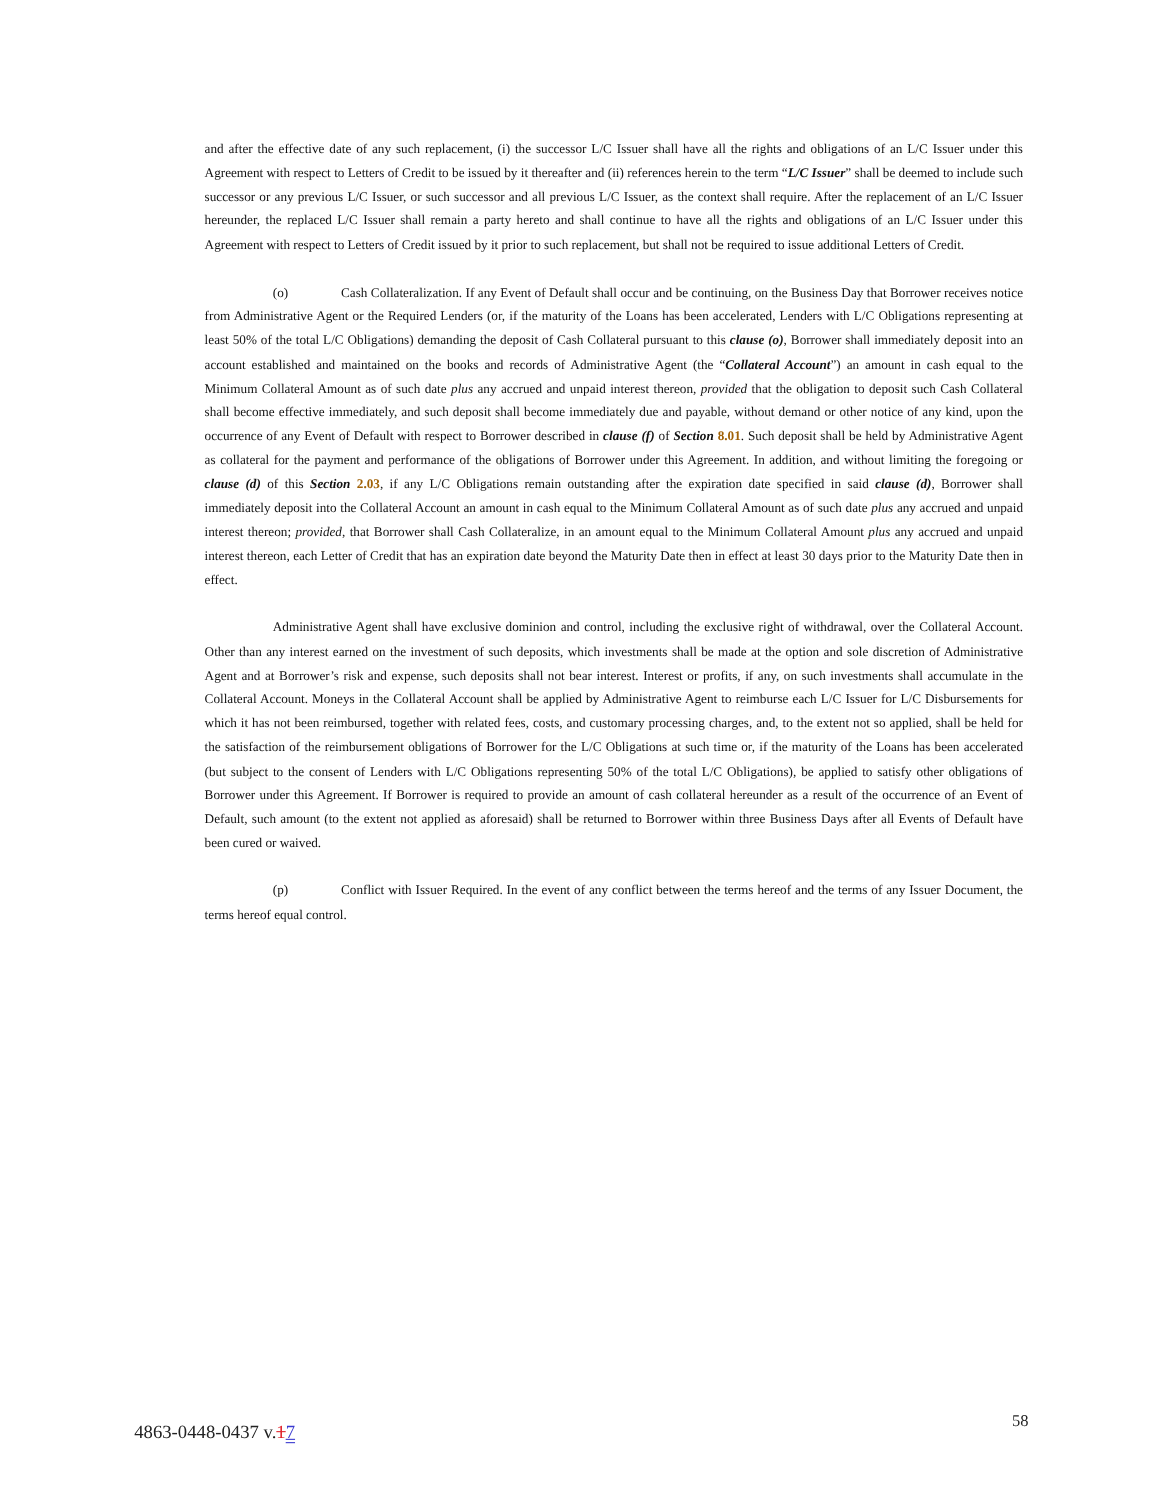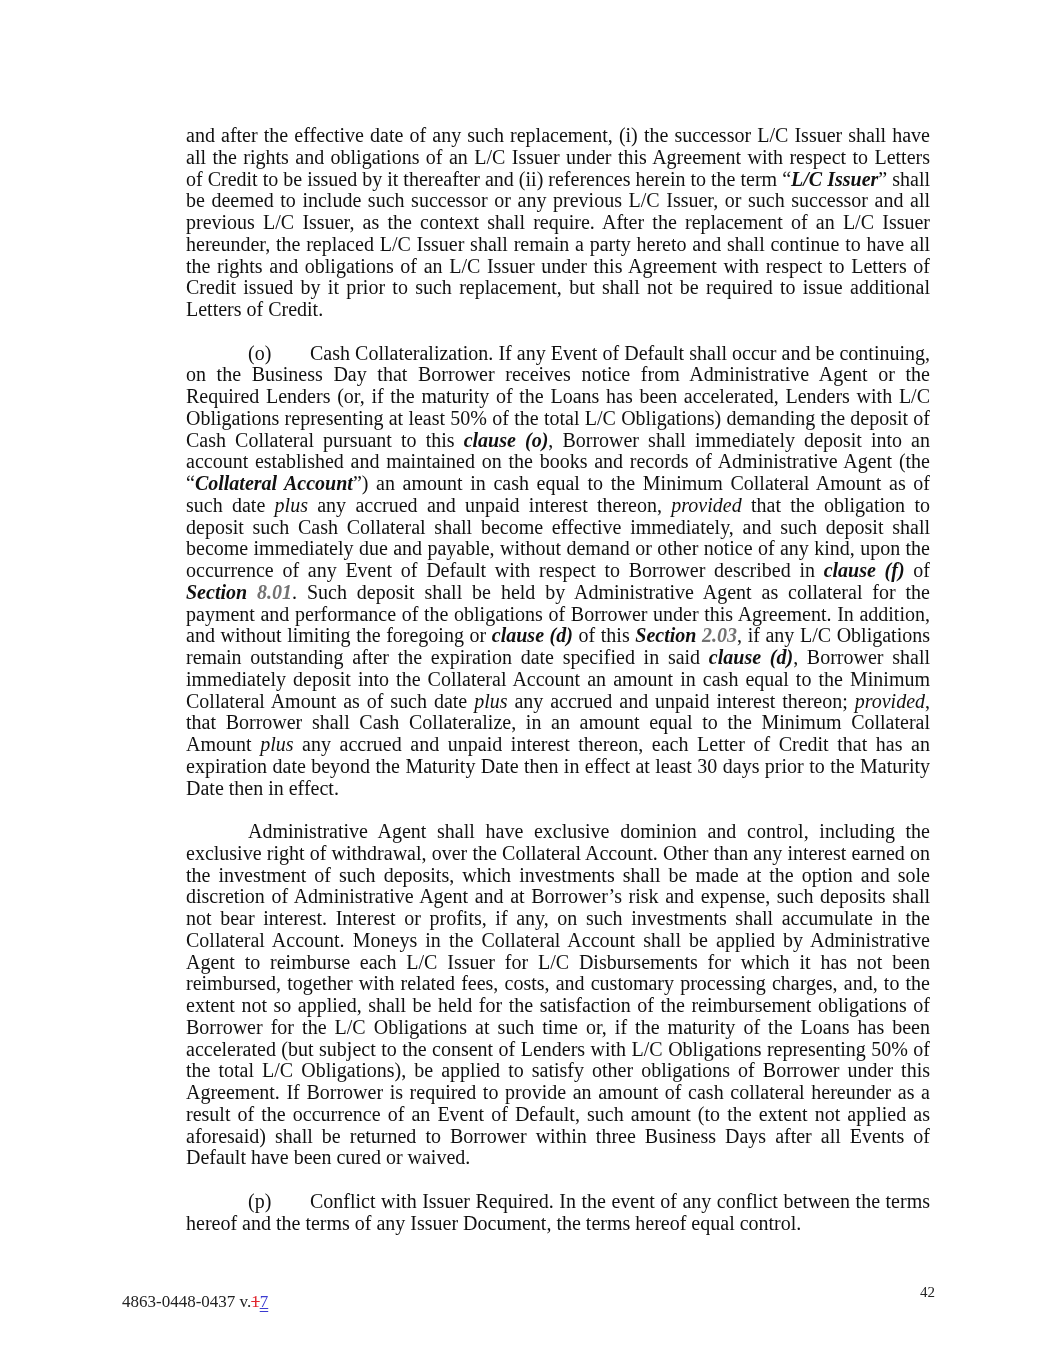--- a/index.html
+++ b/index.html
@@ -1,28 +1,28 @@
 <!DOCTYPE html>
 <html><head>
 <meta charset="utf-8">
 <style>
   html, body { margin: 0; padding: 0; background: #ffffff; }
   body { width: 1055px; height: 1365px; position: relative; overflow: hidden; }
   .page { position: absolute; left: 0; top: 0; width: 1055px; height: 1365px; background: #fff; }
   .body-text {
     position: absolute; left: 186px; top: 125px; width: 744px;
-    font-family: "Liberation Serif", serif; font-size: 20px; line-height: 21.75px;
+    font-family: "Liberation Serif", serif; font-size: 12px; line-height: 21.75px;
     color: #111; text-align: justify;
   }
   .para { margin: 0 0 21.75px 0; }
   .para.indent { text-indent: 62px; }
   .num { display: inline-block; width: 62px; text-indent: 0; }
   b { font-weight: normal; }
   .bi { font-weight: bold; font-style: italic; }
-  .link { color: #737373; font-weight: bold; font-style: italic; }
+  .link { color: #a16207; font-weight: bold; }
   .footer-id {
     position: absolute; left: 122px; top: 1292px;
     font-family: "Liberation Serif", serif; font-size: 17px; color: #222;
   }
   .del { color: #e0242c; text-decoration: line-through; }
   .ins { color: #3a3ad0; text-decoration: underline double; }
   .page-num {
     position: absolute; left: 920px; top: 1284px;
     font-family: "Liberation Serif", serif; font-size: 15px; color: #222;
   }
@@ -38,14 +38,14 @@
     <p class="para indent"><span class="num">(o)</span><b>Cash Collateralization</b><span>. If any Event of Default shall occur and be continuing, on the Business Day that Borrower receives notice from Administrative Agent or the Required Lenders (or, if the maturity of the Loans has been accelerated, Lenders with L/C Obligations representing at least 50% of the total L/C Obligations) demanding the deposit of Cash Collateral pursuant to this </span><span class="bi">clause (o)</span><span>, Borrower shall immediately deposit into an account established and maintained on the books and records of Administrative Agent (the “</span><span class="bi">Collateral Account</span><span>”) an amount in cash equal to the Minimum Collateral Amount as of such date </span><i>plus</i><span> any accrued and unpaid interest thereon, </span><i>provided</i><span> that the obligation to deposit such Cash Collateral shall become effective immediately, and such deposit shall become immediately due and payable, without demand or other notice of any kind, upon the occurrence of any Event of Default with respect to Borrower described in </span><span class="bi">clause (f)</span><span> of </span><span class="bi">Section </span><span class="link">8.01</span><span>. Such deposit shall be held by Administrative Agent as collateral for the payment and performance of the obligations of Borrower under this Agreement. In addition, and without limiting the foregoing or </span><span class="bi">clause (d)</span><span> of this </span><span class="bi">Section </span><span class="link">2.03</span><span>, if any L/C Obligations remain outstanding after the expiration date specified in said </span><span class="bi">clause (d)</span><span>, Borrower shall immediately deposit into the Collateral Account an amount in cash equal to the Minimum Collateral Amount as of such date </span><i>plus</i><span> any accrued and unpaid interest thereon; </span><i>provided</i><span>, that Borrower shall Cash Collateralize, in an amount equal to the Minimum Collateral Amount </span><i>plus</i><span> any accrued and unpaid interest thereon, each Letter of Credit that has an expiration date beyond the Maturity Date then in effect at least 30 days prior to the Maturity Date then in effect.</span></p>
 
     <p class="para indent">Administrative Agent shall have exclusive dominion and control, including the exclusive right of withdrawal, over the Collateral Account. Other than any interest earned on the investment of such deposits, which investments shall be made at the option and sole discretion of Administrative Agent and at Borrower’s risk and expense, such deposits shall not bear interest. Interest or profits, if any, on such investments shall accumulate in the Collateral Account. Moneys in the Collateral Account shall be applied by Administrative Agent to reimburse each L/C Issuer for L/C Disbursements for which it has not been reimbursed, together with related fees, costs, and customary processing charges, and, to the extent not so applied, shall be held for the satisfaction of the reimbursement obligations of Borrower for the L/C Obligations at such time or, if the maturity of the Loans has been accelerated (but subject to the consent of Lenders with L/C Obligations representing 50% of the total L/C Obligations), be applied to satisfy other obligations of Borrower under this Agreement. If Borrower is required to provide an amount of cash collateral hereunder as a result of the occurrence of an Event of Default, such amount (to the extent not applied as aforesaid) shall be returned to Borrower within three Business Days after all Events of Default have been cured or waived.</p>
 
     <p class="para indent"><span class="num">(p)</span><b>Conflict with Issuer Required</b><span>. In the event of any conflict between the terms hereof and the terms of any Issuer Document, the terms hereof equal control.</span></p>
 
   </div>
 
   <div class="footer-id"><span>4863-0448-0437 v.</span><span class="del">1</span><span class="ins">7</span></div>
 
-  <div class="page-num">42</div>
+  <div class="page-num">58</div>
 </div>
 
 </body></html>

